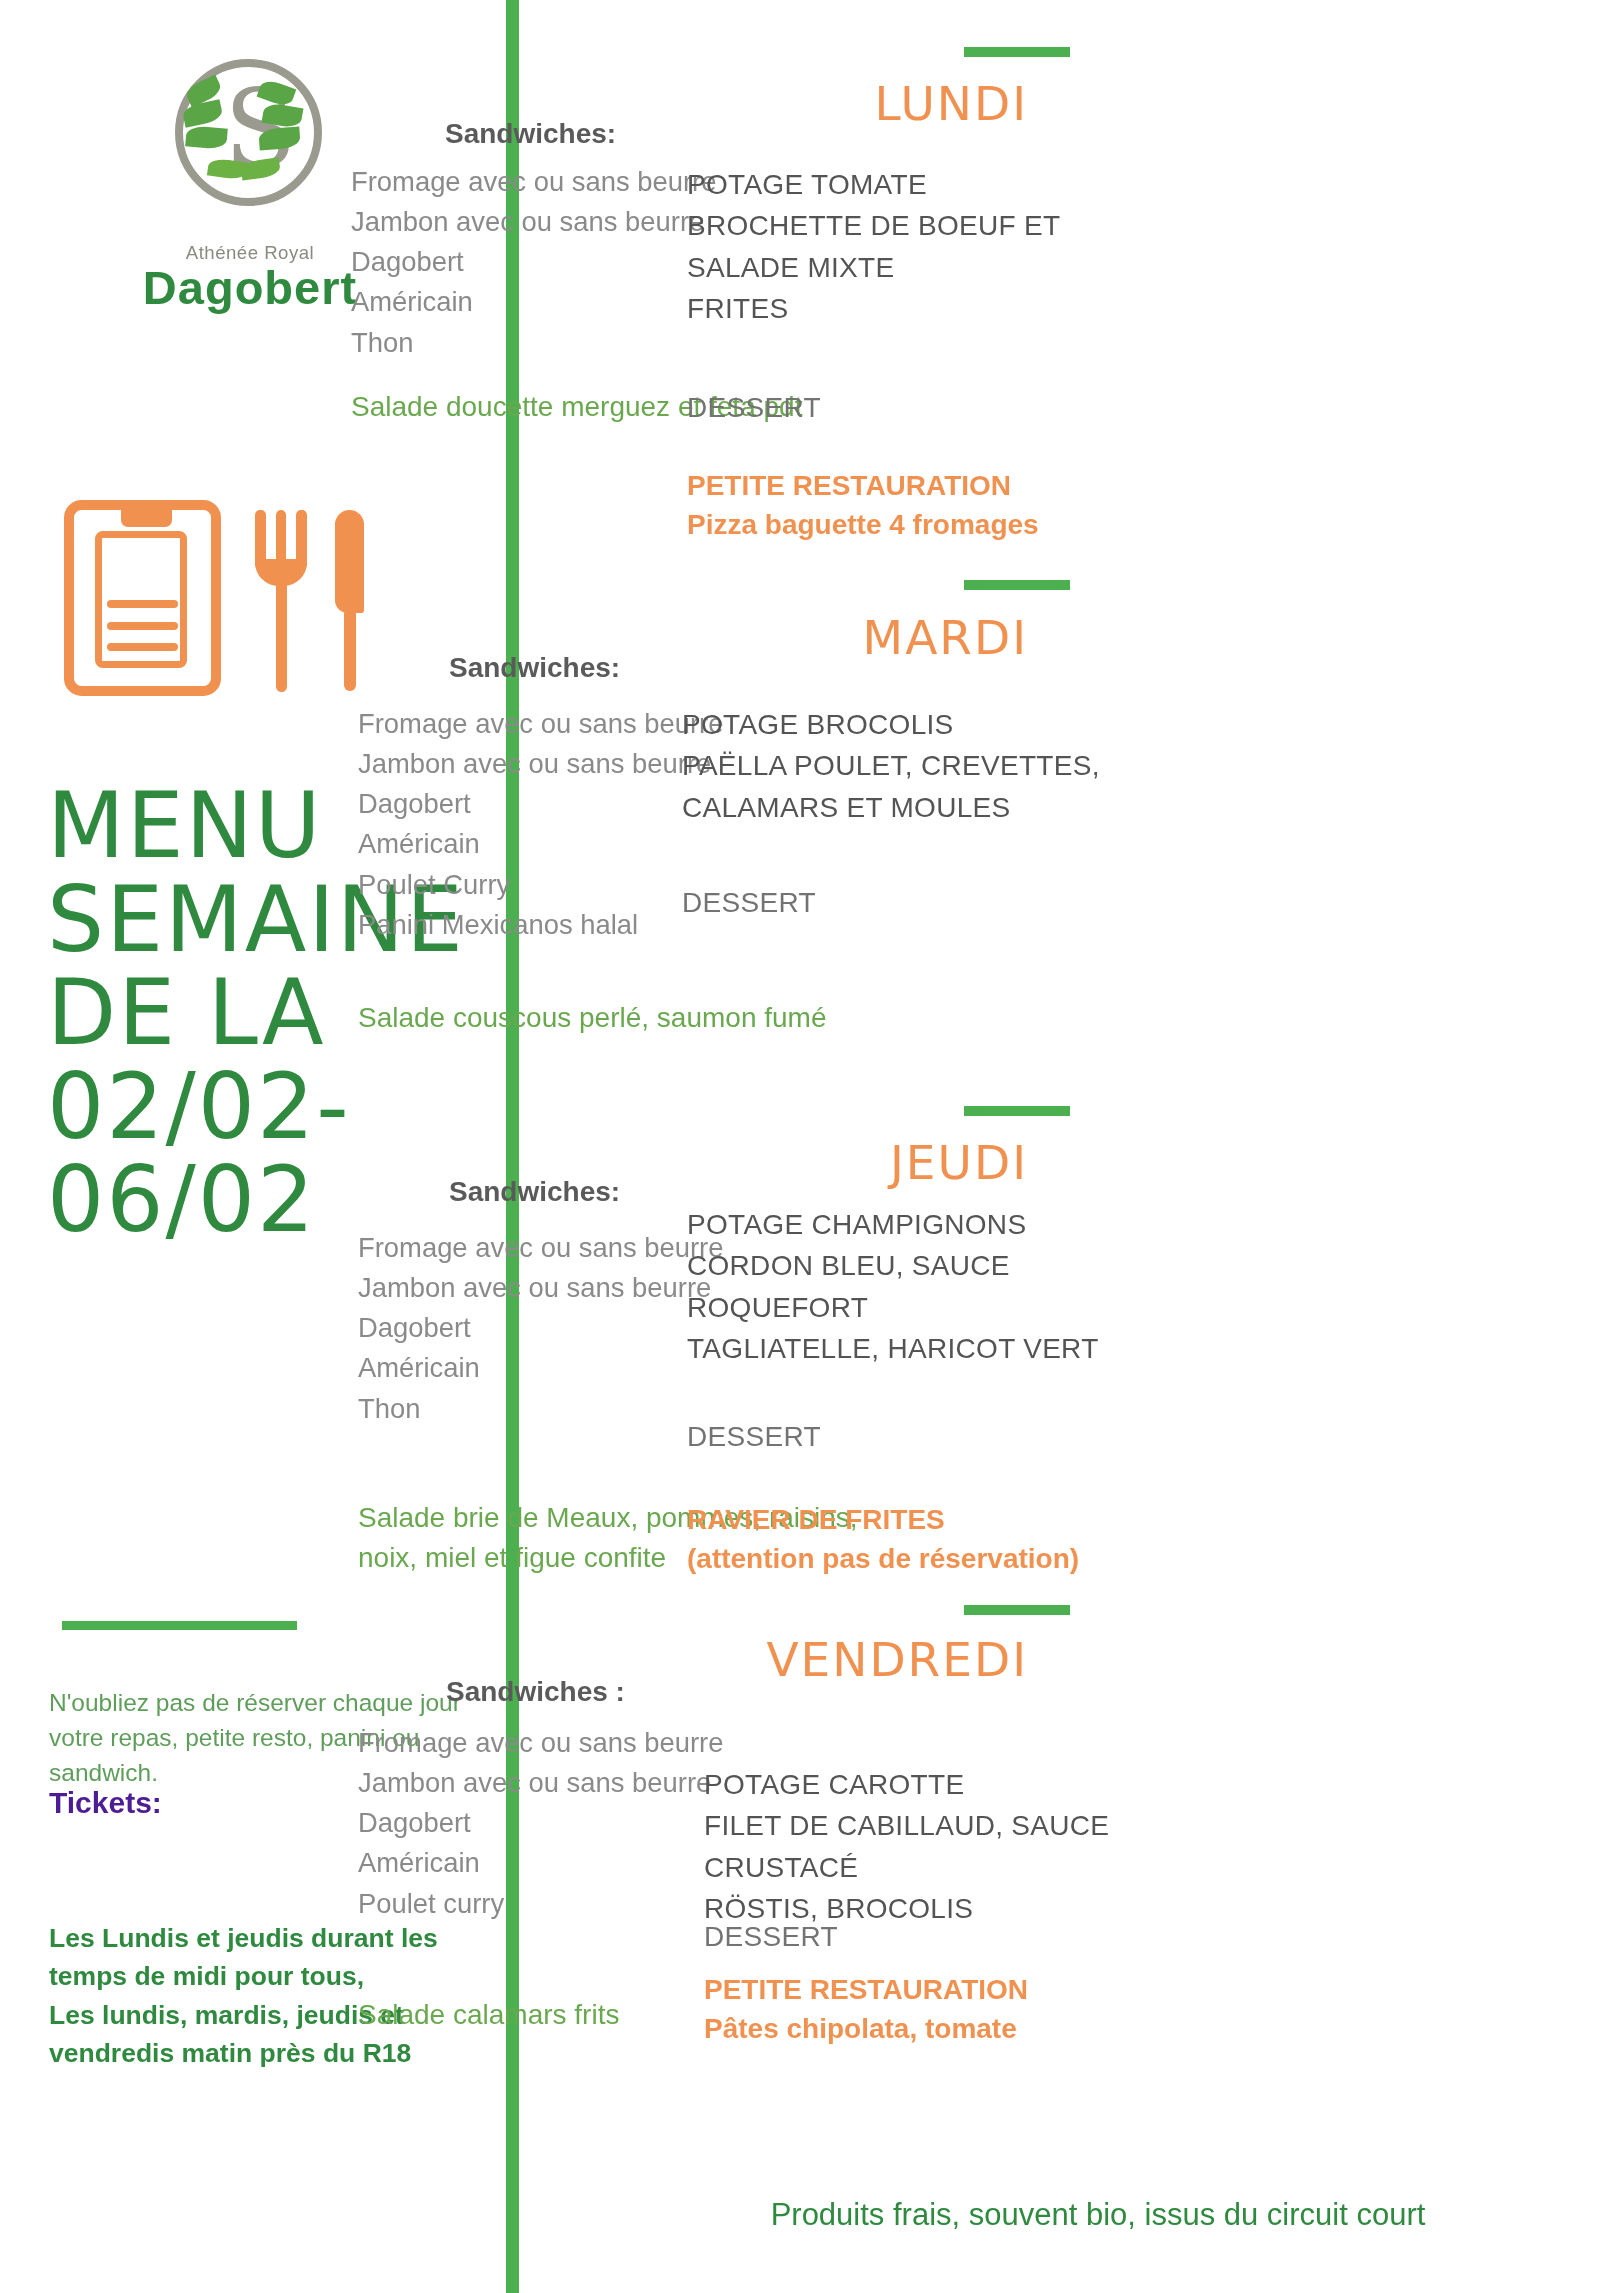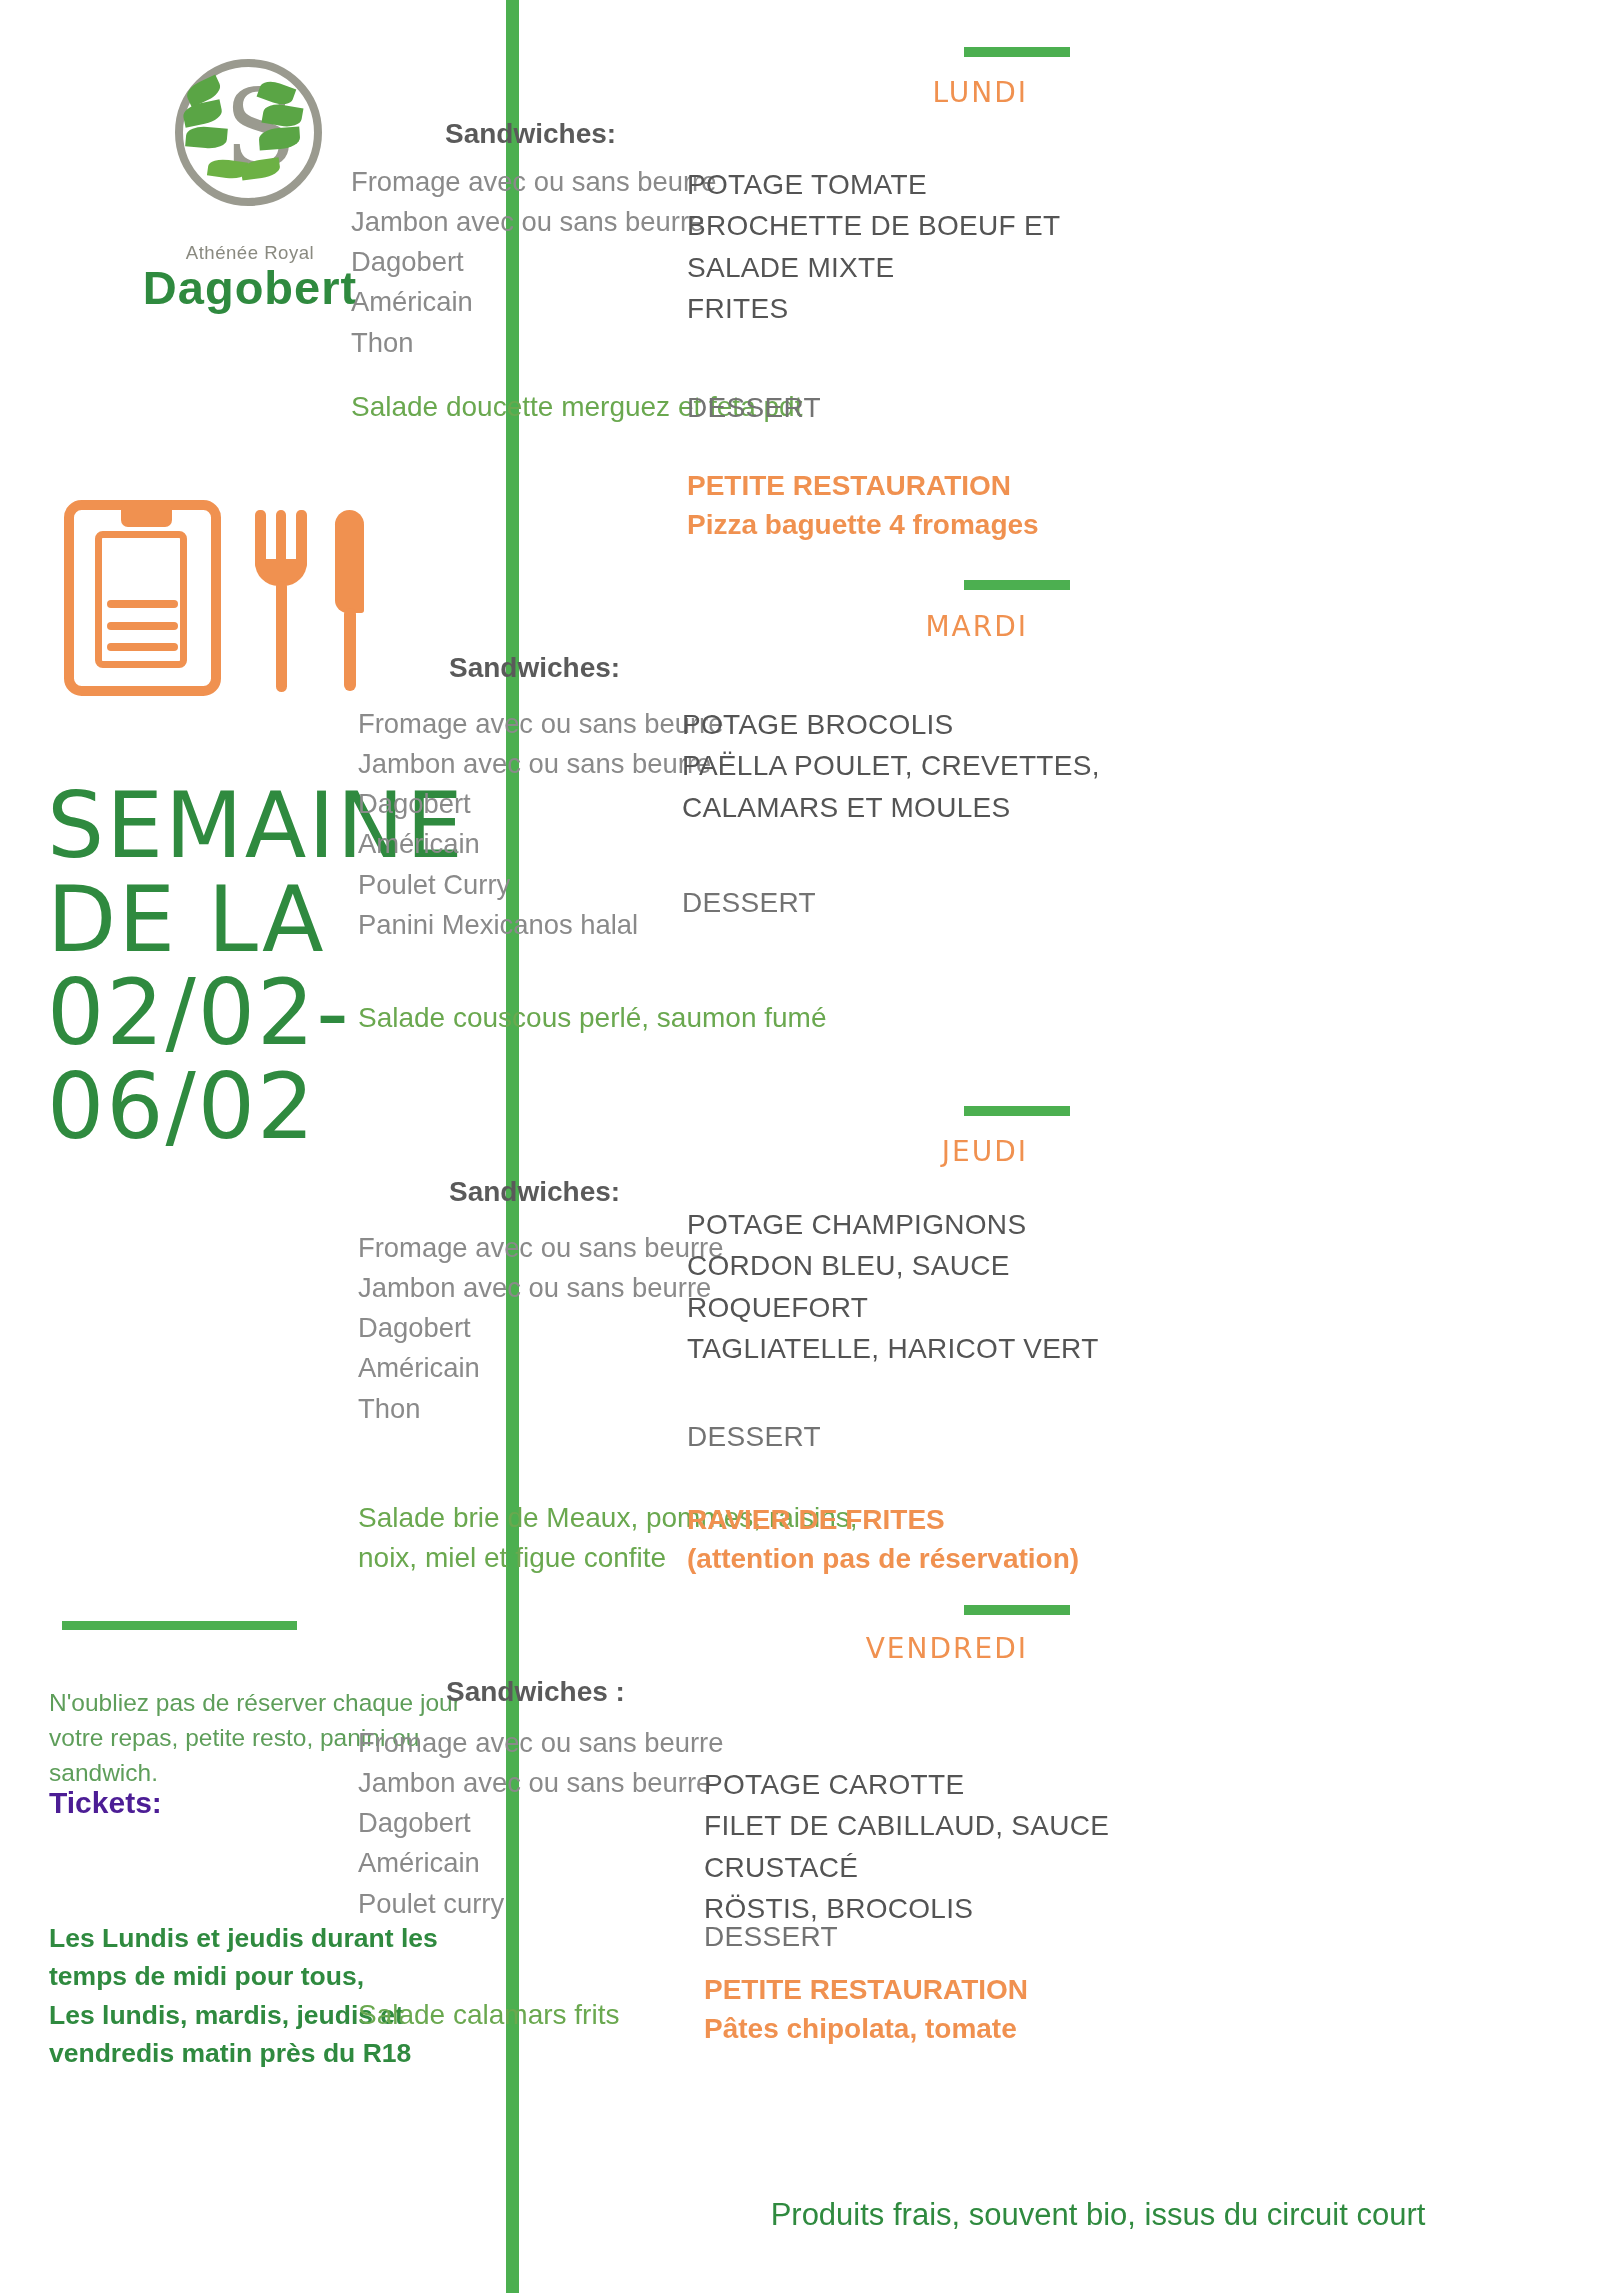--- a/index.html
+++ b/index.html
@@ -272,21 +272,21 @@
 
   .day-bar {
     position: absolute;
     width: 106px;
     height: 9.8px;
     background: #4caf50;
   }
   .day-name {
     position: absolute;
     color: #f09150;
-    font-size: 28px;
+    font-size: 47px;
     letter-spacing: 2px;
     font-family: "DejaVu Sans", sans-serif;
   }
   .sandwiches-label {
     position: absolute;
     color: #5a5a5a;
     font-size: 28px;
     font-weight: bold;
   }
   .sandwich-list {
@@ -373,20 +373,21 @@
       <div class="neck"></div>
         <div class="handle"></div>
     </div>
     <div class="knife">
       <div class="blade"></div>
         <div class="khandle"></div>
     </div>
   </div>
 
   <div class="big-title">
+    <div>MENU</div>
     <div>SEMAINE</div>
     <div>DE LA</div>
     <div>02/02-</div>
     <div>06/02</div>
   </div>
 
   <div class="rule"></div>
 
   <div class="note">N'oubliez pas de réserver chaque jour votre repas, petite resto, panini ou sandwich.</div>
 

